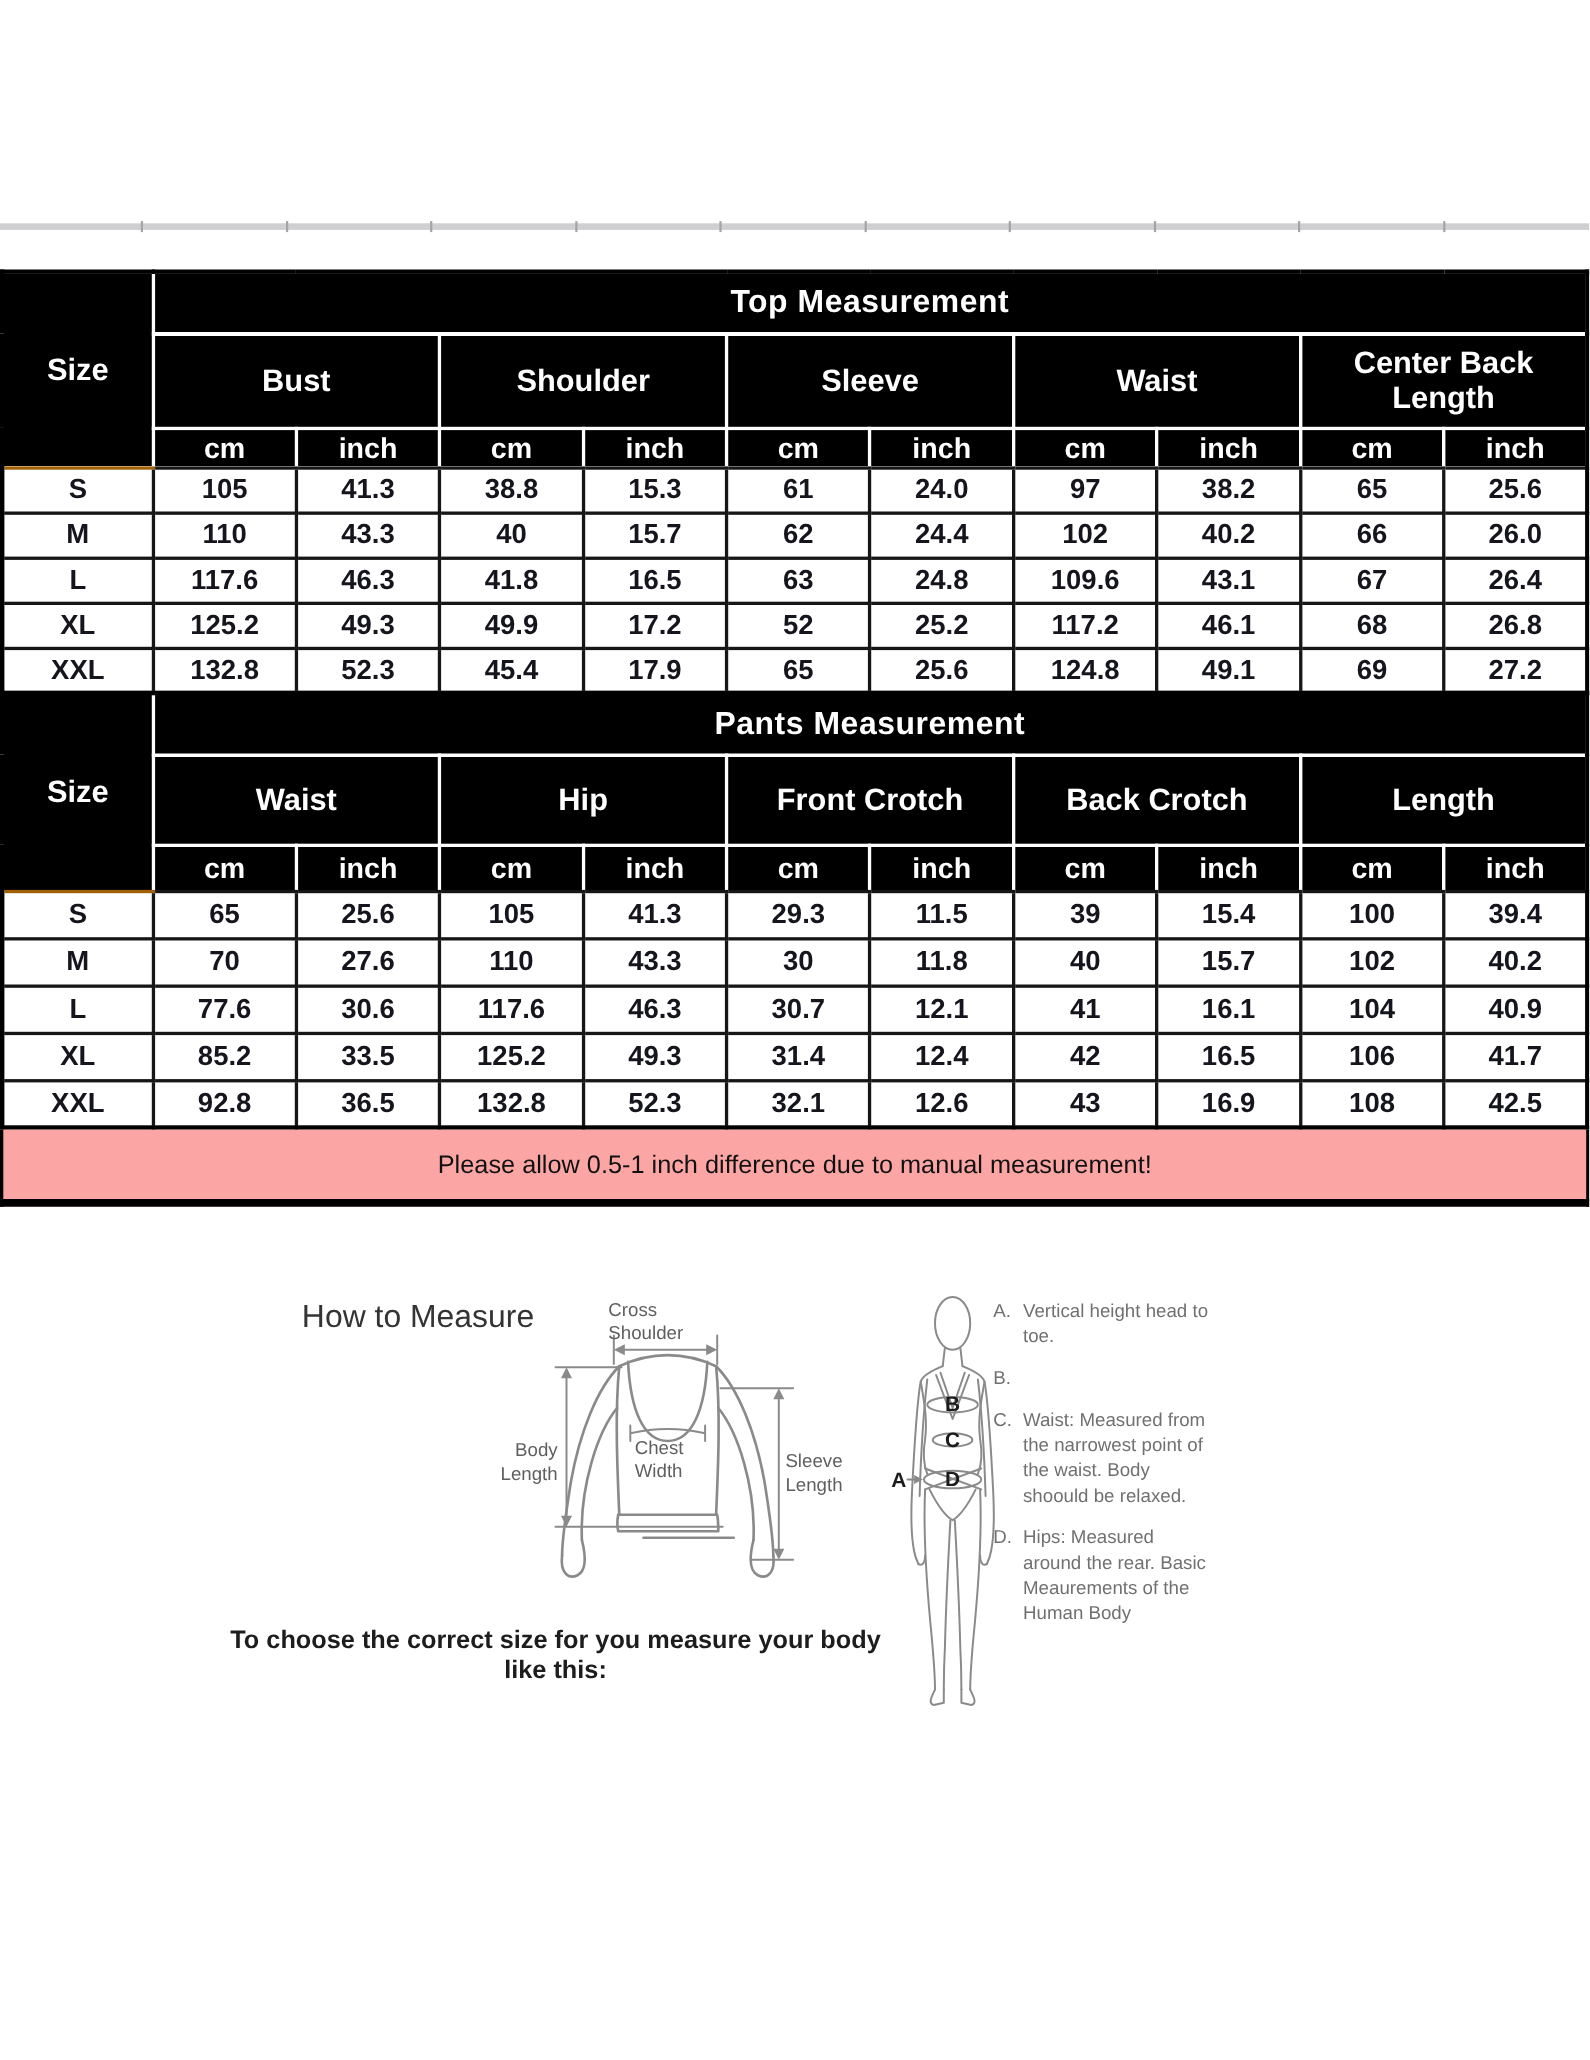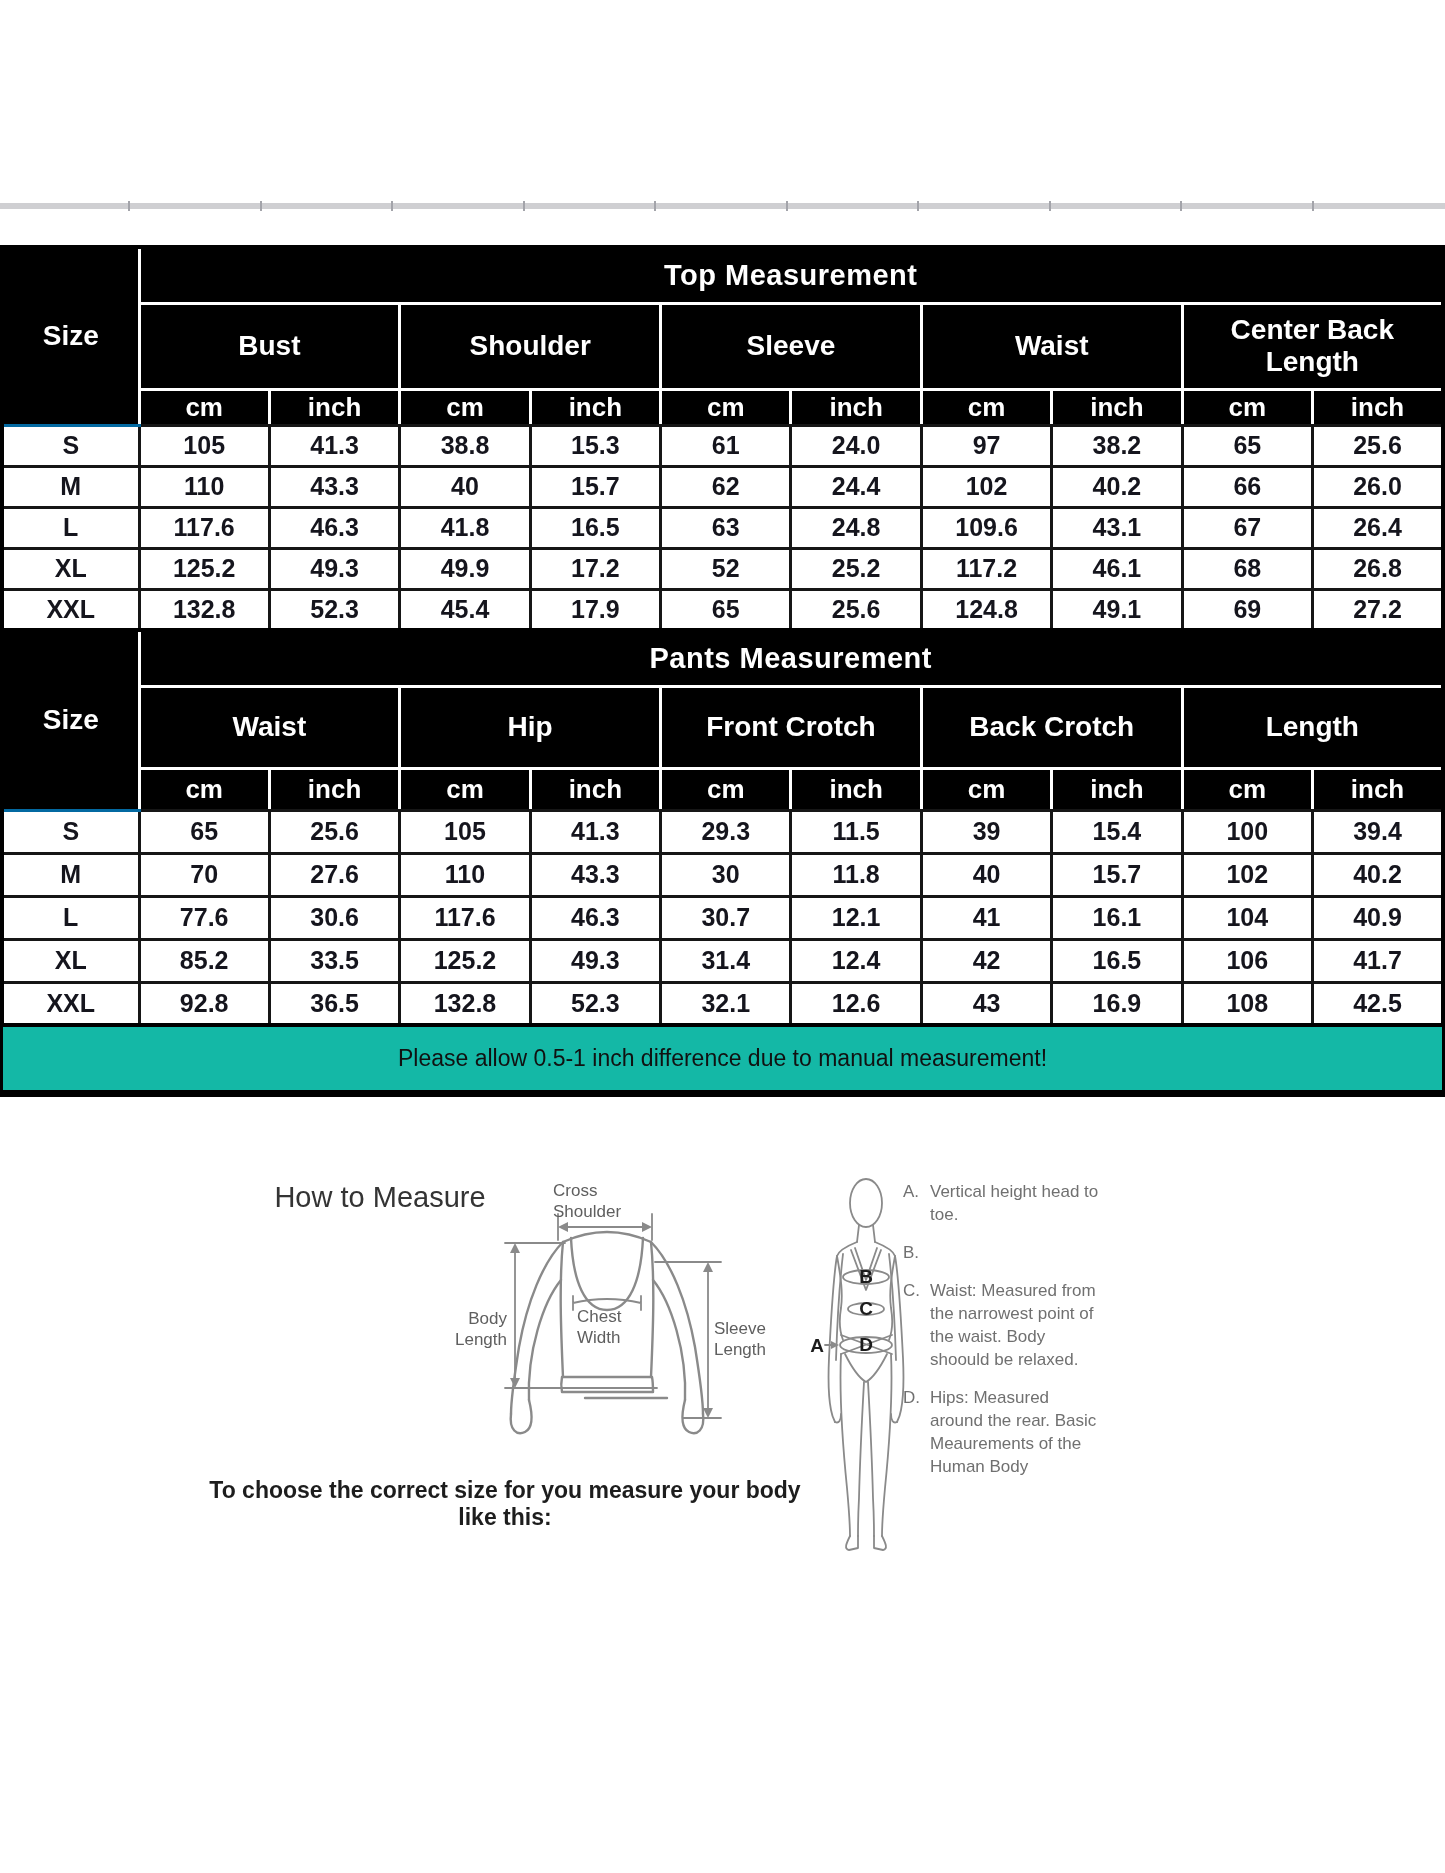--- a/index.html
+++ b/index.html
@@ -11,26 +11,26 @@
   .strip i{position:absolute;top:-2px;width:2px;height:10px;background:#a3a4aa;display:block;}
 
   .tables-wrap{position:absolute;top:245px;left:0;width:1445px;}
 
   table.mtable{border-collapse:collapse;table-layout:fixed;width:1445px;border:4px solid #000;}
   table.mtable td{text-align:center;vertical-align:middle;padding:0;overflow:hidden;}
   .hdr{background:#000;color:#fff;font-weight:bold;border:3px solid #fff;}
   .hdr.title-cell{font-size:29px;letter-spacing:.5px;}
   .hdr.group-cell{font-size:28px;}
   .hdr.unit-cell{font-size:26px;border-bottom:3px solid #161616;}
-  .hdr.size-cell{font-size:28px;border-bottom:3px solid #0369a1;}
+  .hdr.size-cell{font-size:28px;border-bottom:3px solid #a16207;}
   td.sz,td.val{background:#fff;color:#15151d;font-weight:bold;font-size:25px;border:3px solid #161616;}
   tr.r-title{height:56px;} tr.r-group{height:86px;} tr.r-unit{height:36px;} tr.r-data{height:41px;}
   tr.r-group2{height:82px;} tr.r-unit2{height:42px;} tr.r-data2{height:43px;}
 
-  .note-bar{height:63px;background:#14b8a6;border-left:3px solid #000;border-right:3px solid #000;
+  .note-bar{height:63px;background:#fca5a5;border-left:3px solid #000;border-right:3px solid #000;
             border-bottom:7px solid #000;display:flex;align-items:center;justify-content:center;
             font-size:23px;color:#111;}
 
   
   .howto-title{position:absolute;left:235px;top:1181px;width:290px;text-align:center;
                font-size:29px;color:#343434;}
   .instruction{position:absolute;left:190px;top:1477px;width:630px;text-align:center;
                font-size:23px;font-weight:bold;color:#1d1d1d;}
   .diag-label{position:absolute;font-size:17px;line-height:1.25;color:#5f5f5f;white-space:pre-line;}
   #lbl-cross{left:553px;top:1180px;width:100px;text-align:left;}

